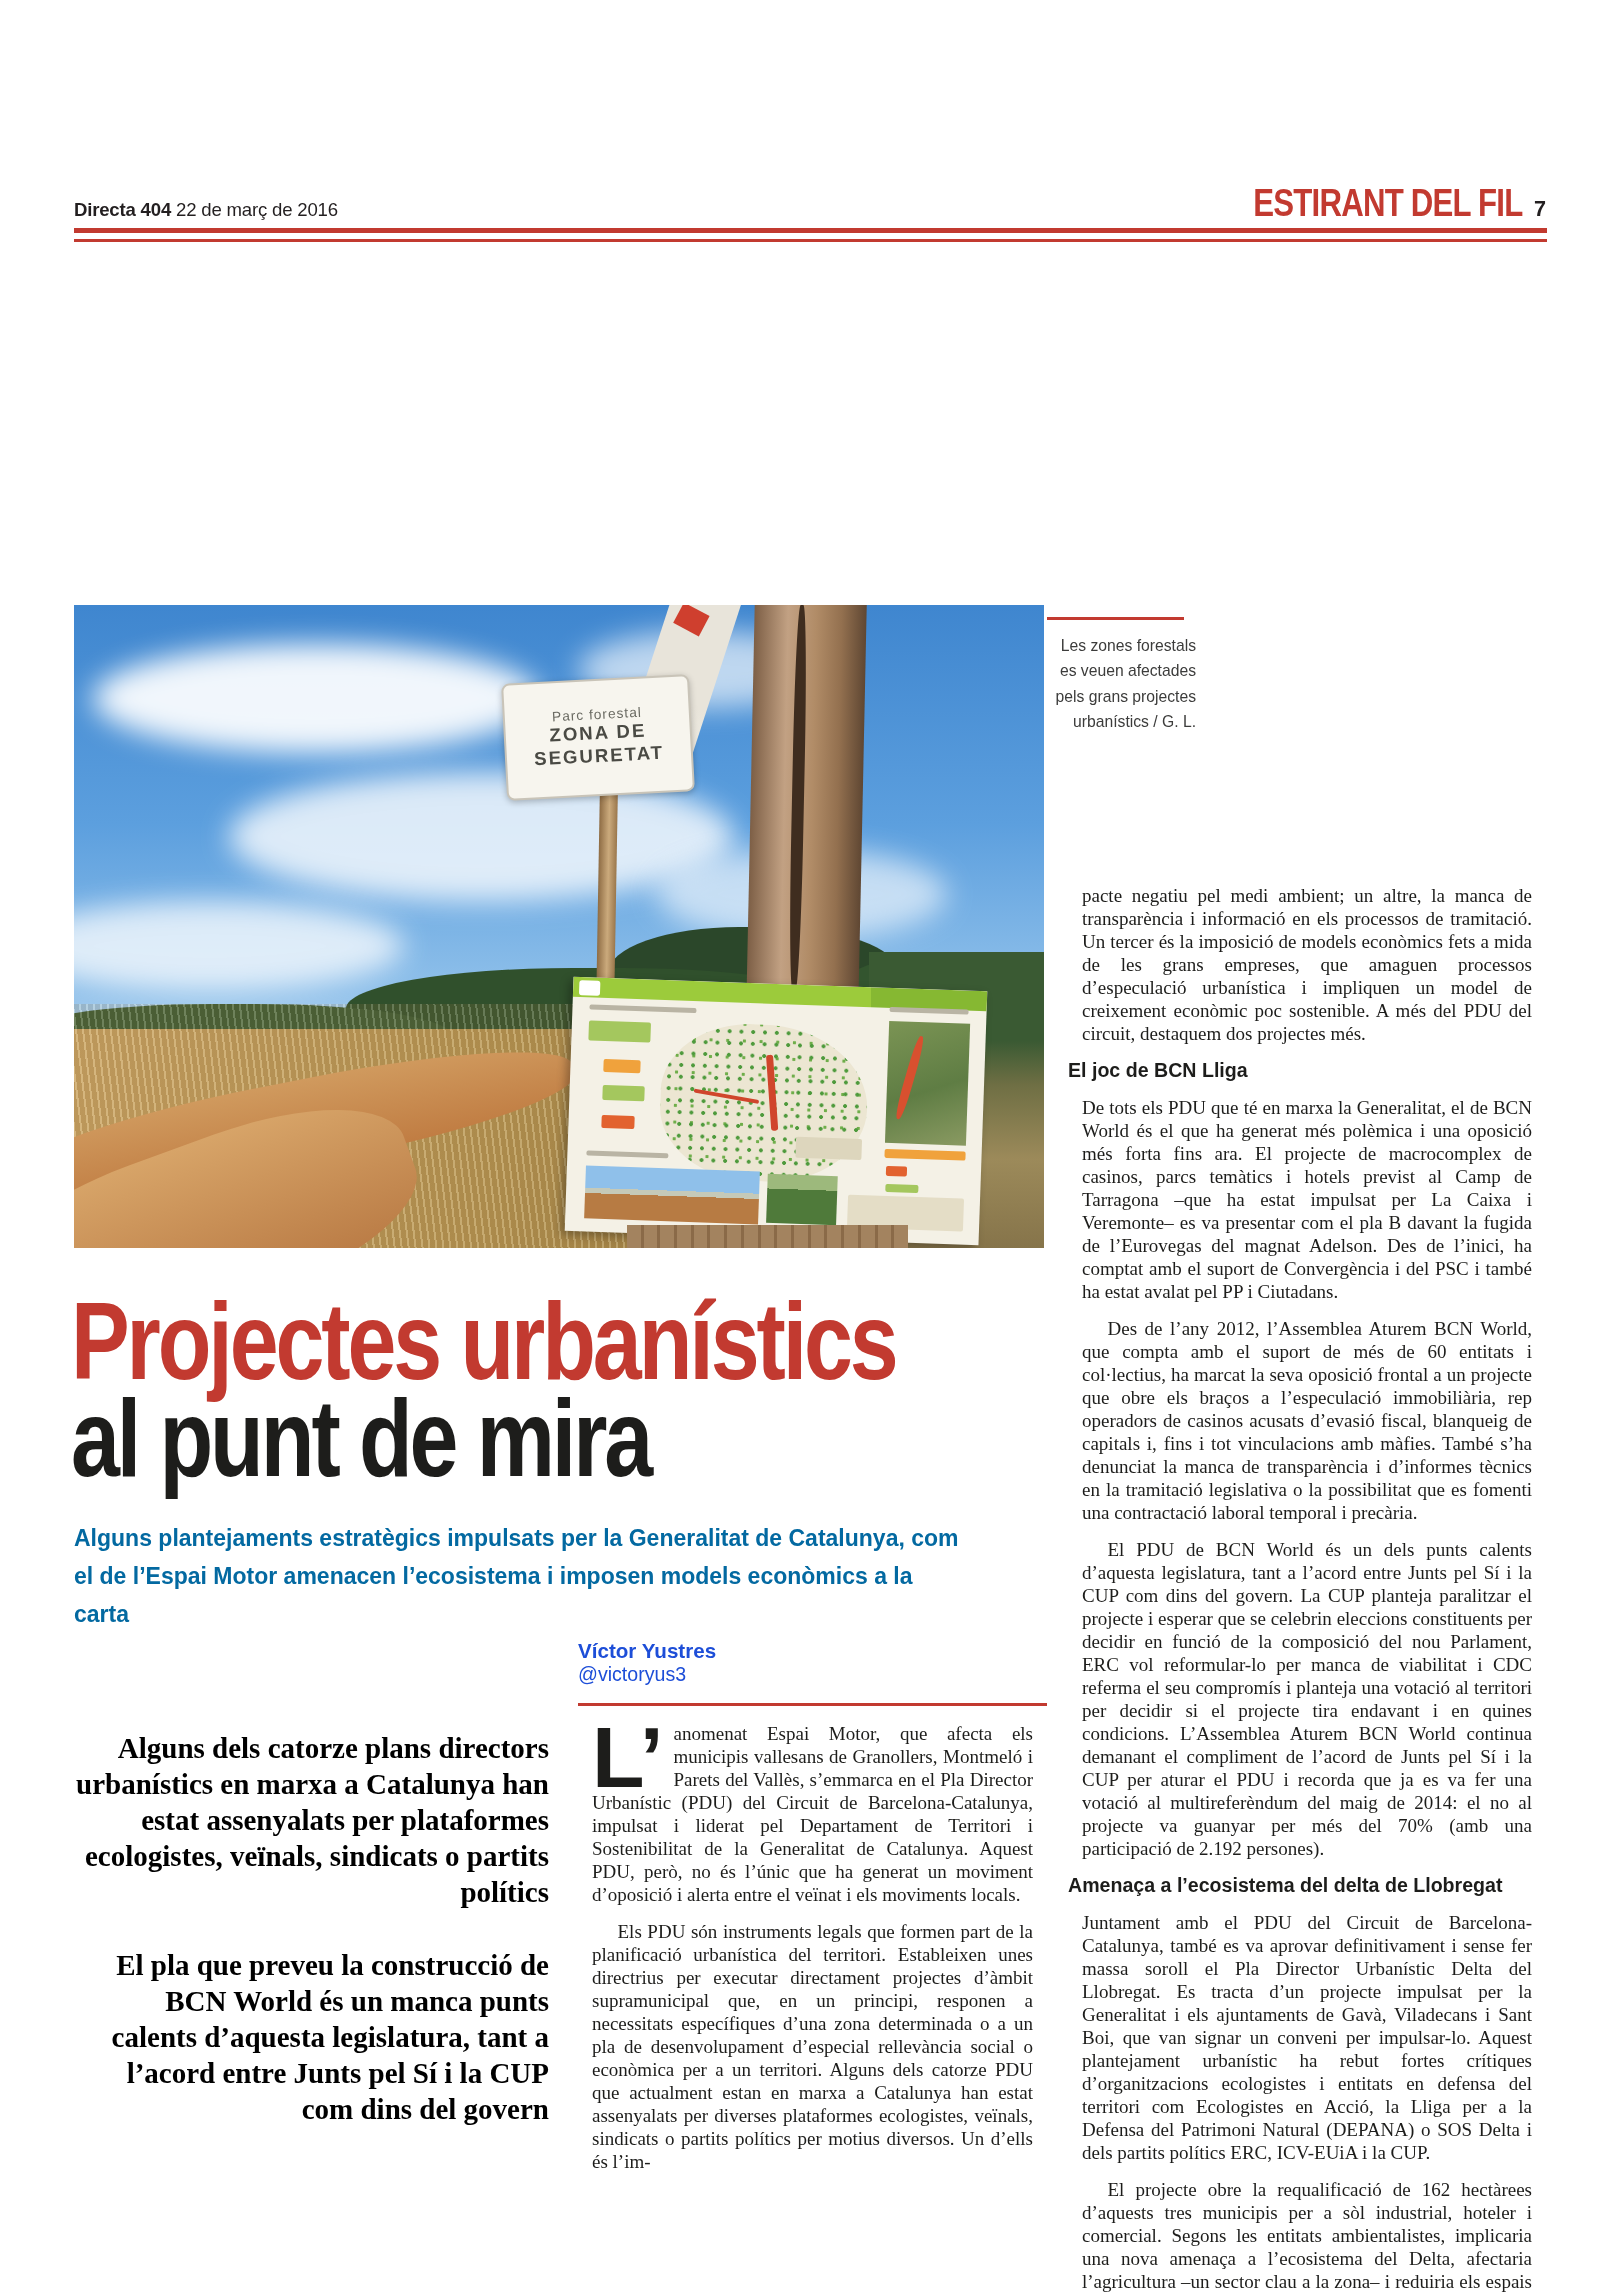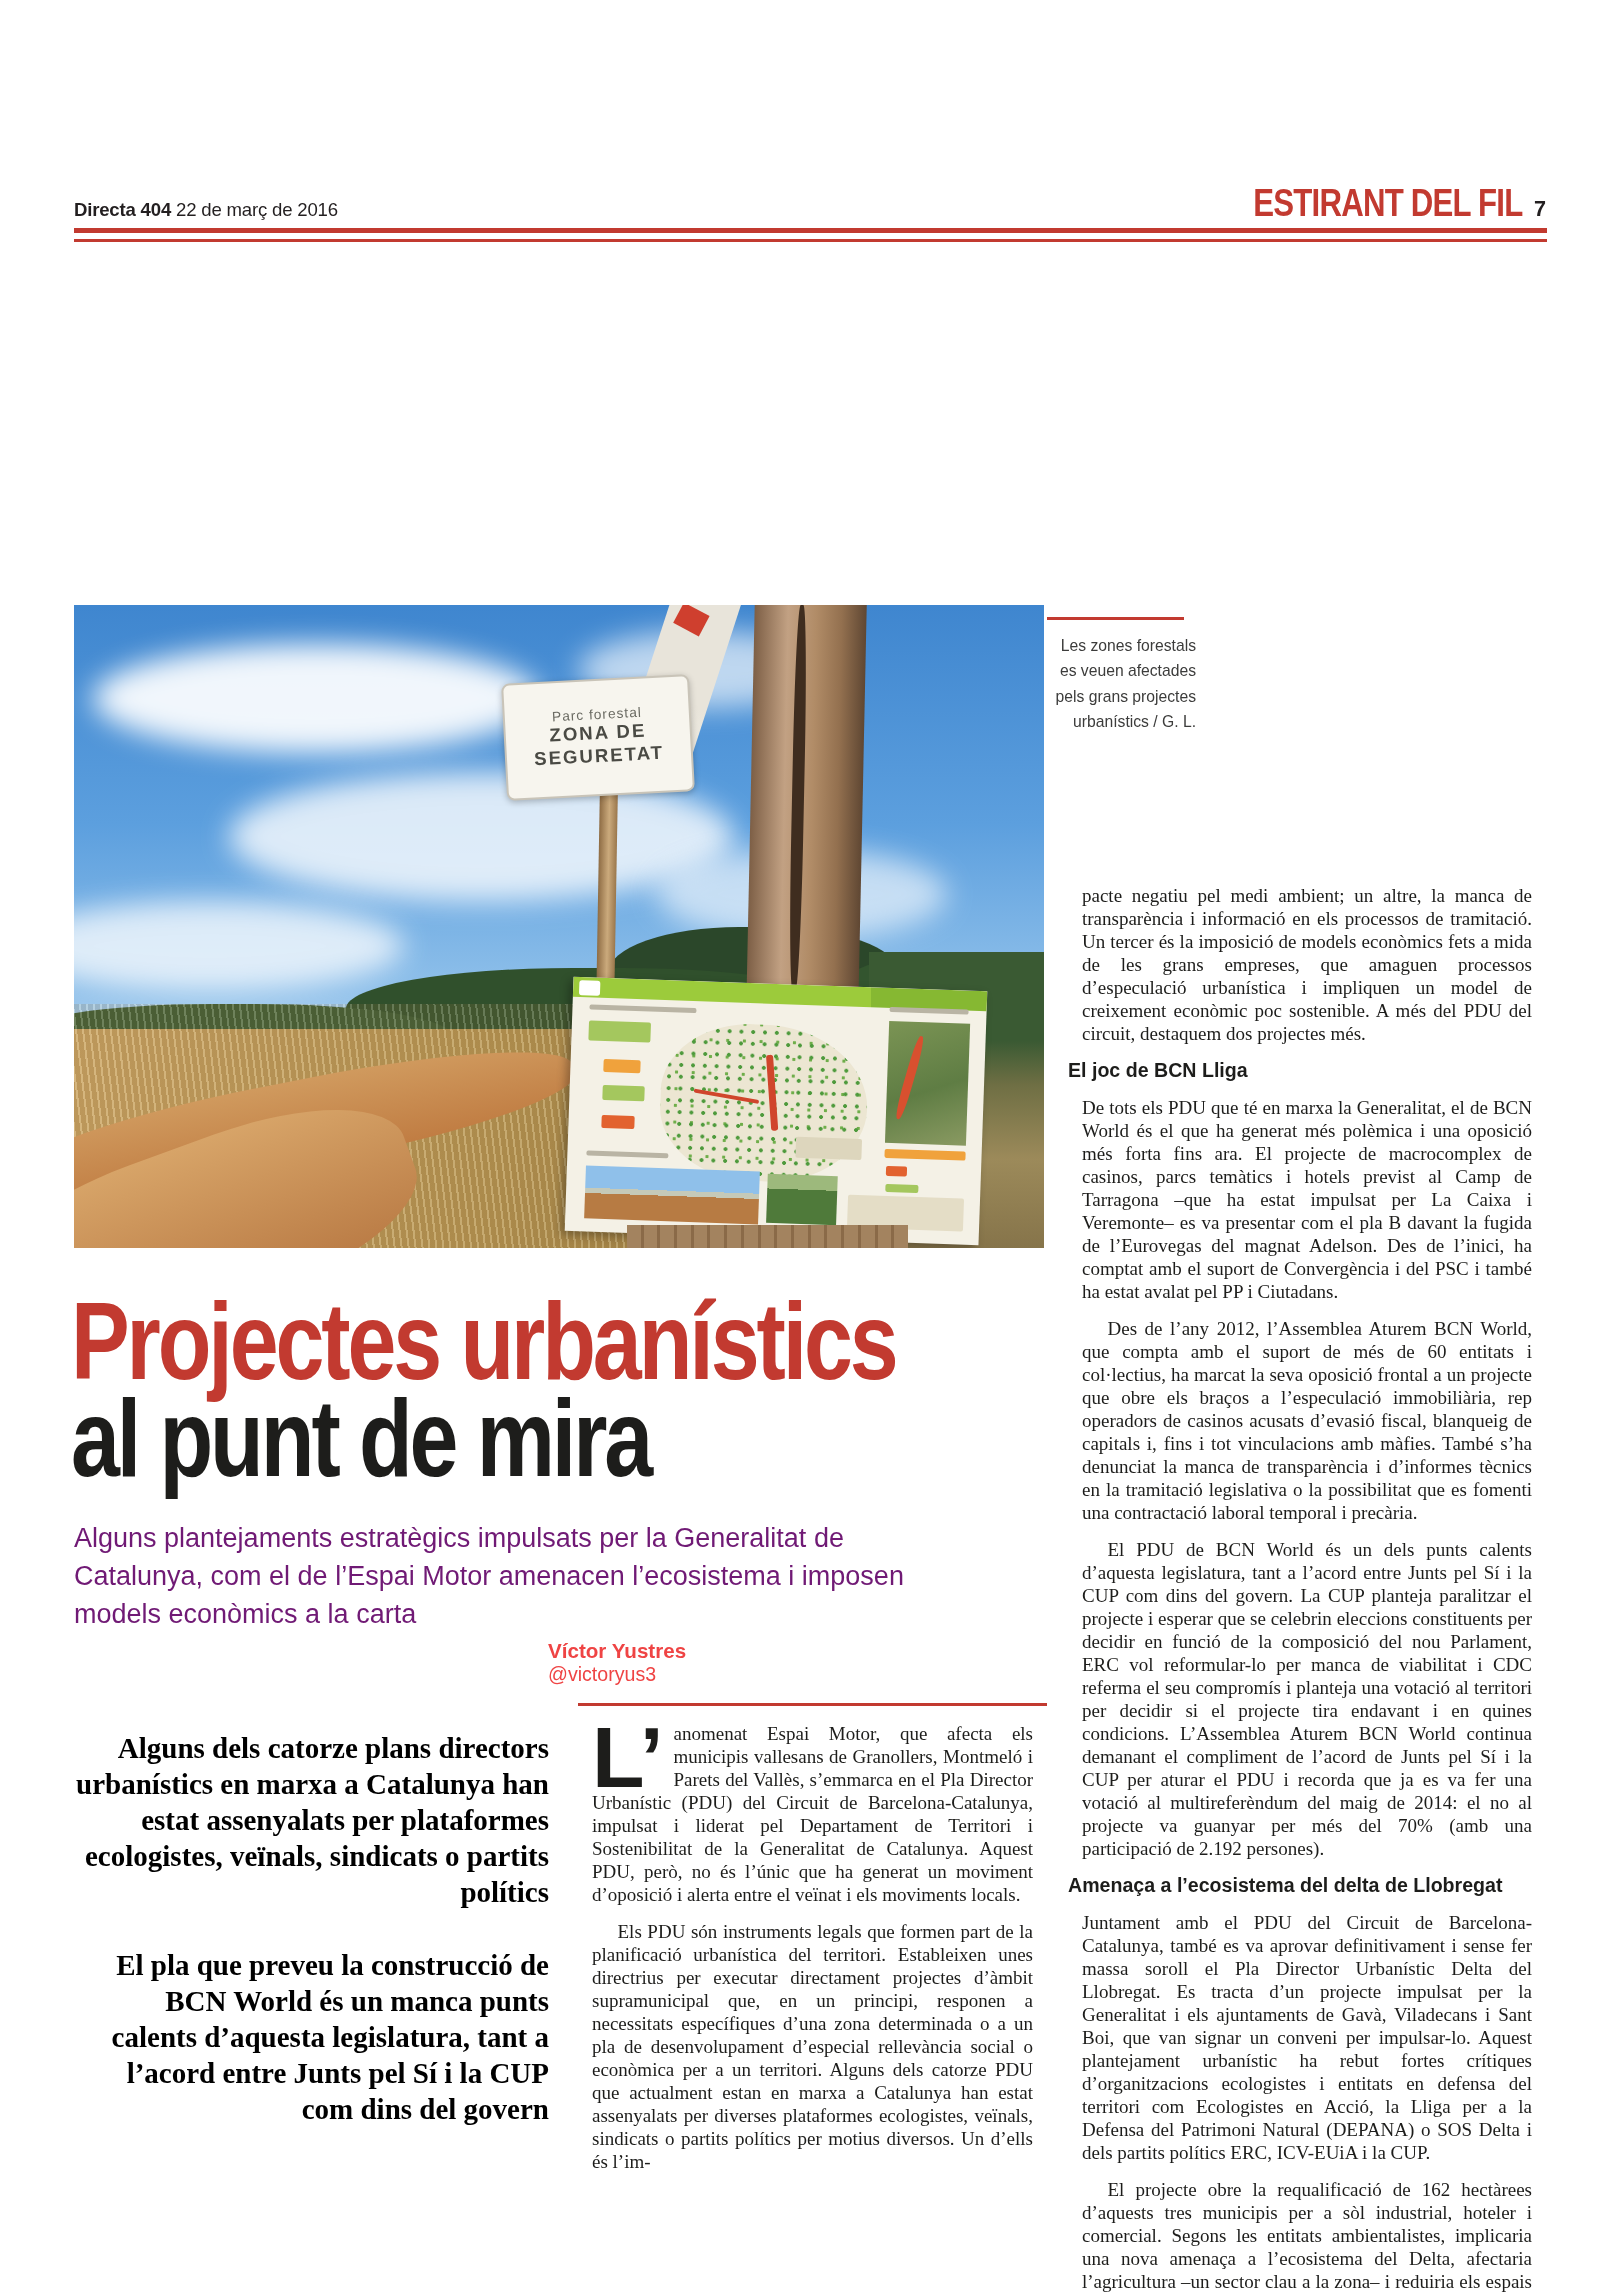--- a/index.html
+++ b/index.html
@@ -90,24 +90,24 @@
   .caption-wrap{left:1047px;top:617px;width:149px;text-align:right;}
   .caption-rule{width:137px;height:2.9px;background:#c23a30;margin-bottom:12.7px;}
   .caption{font-size:15.7px;line-height:25.5px;color:#3c3c3b;}
 
   
   .headline{left:71px;top:1292px;width:980px;font-weight:bold;letter-spacing:-3.9px;}
   .headline .hl{display:inline-block;transform:scaleX(0.8);transform-origin:left;
                 font-size:110px;line-height:97px;white-space:nowrap;}
   .hl-red{color:#c23a30;}
   .hl-black{color:#1d1d1b;}
-  .standfirst{left:74px;top:1519px;width:892px;font-size:27px;line-height:38px;color:#701a75;}
-
-  
-  .byline{left:548px;top:1639px;width:469px;color:#ef4444;}
+  .standfirst{left:74px;top:1519px;width:892px;font-size:23px;line-height:38px;color:#0369a1;font-weight:bold;}
+
+  
+  .byline{left:578px;top:1639px;width:469px;color:#1d4ed8;}
   .byline .author{font-weight:bold;font-size:20.6px;line-height:23.5px;}
   .byline .handle{font-size:19.6px;line-height:23.5px;}
   .bodycol{font-family:"Liberation Serif",serif;font-size:19px;line-height:23px;
            text-align:justify;color:#1d1d1b;}
   .bodycol p{margin:14px;}
   .indent{text-indent:25.5px;}
   .subhead{font-family:"Liberation Sans",sans-serif;font-weight:bold;font-size:19.6px;
            margin:13.7px 0 4.9px 0;text-align:left;}
   .col-mid{left:578px;top:1703px;width:469px;}
   .col-mid-rule{width:469px;height:2.9px;background:#c23a30;margin-bottom:15.7px;}

